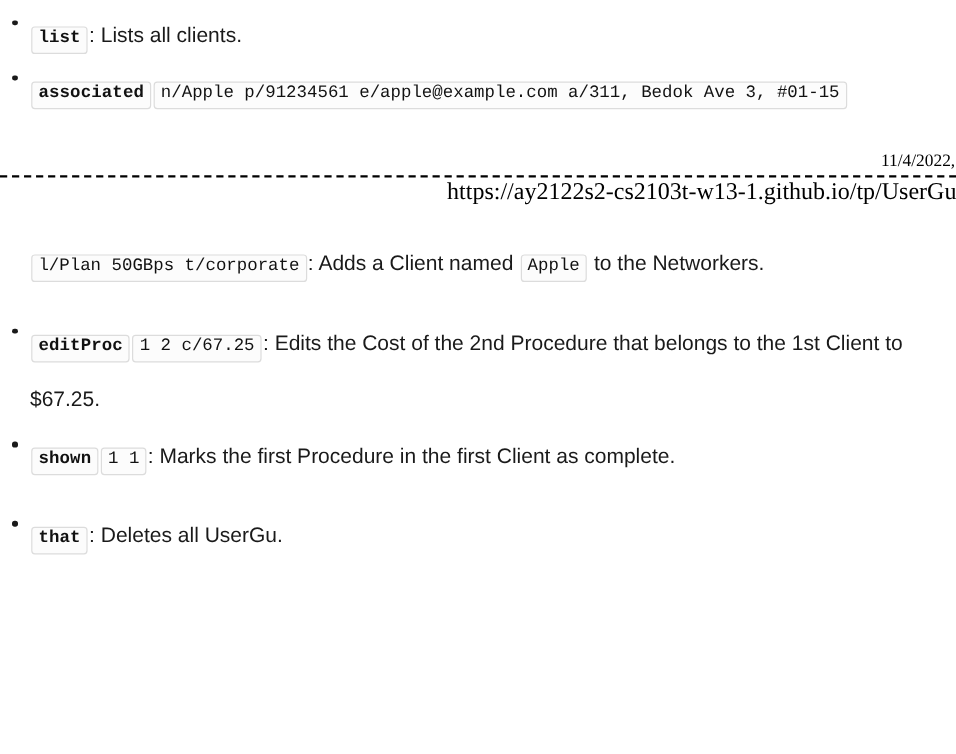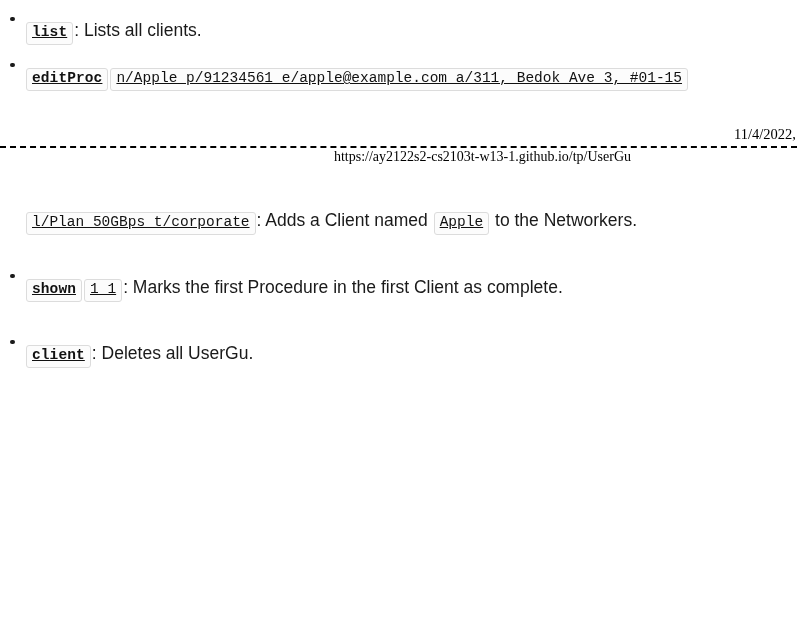--- a/index.html
+++ b/index.html
@@ -24,21 +24,20 @@
     line-height: 1.1;
     background: #fcfcfc;
     border: 1px solid #dcdcdc;
     border-radius: 3px;
     padding: 2px 5px 3px 5px;
     color: #111111;
     white-space: pre;
     display: inline-block;
     vertical-align: baseline;
     margin: 16px 1px;
-    text-decoration: underline;
   }
   .code.cmd { font-weight: bold; letter-spacing: 0.1px; }
   .code.arg { font-weight: normal; }
   .item {
     position: relative;
     padding-left: 25px;
     font-size: 17.5px;
     line-height: 1.62;
     color: #1a1a1a;
   }
@@ -87,23 +86,23 @@
     top: 20px;
     width: 797px;
     height: 0;
     border-top: 2px dashed #000000;
   }
   #page-break .url-line {
     position: absolute;
     left: 0;
     top: 23px;
     width: 797px;
-    text-align: center;
+    text-align: right;
     font-family: "Liberation Serif", serif;
-    font-size: 14px;
+    font-size: 20px;
     color: #000;
     white-space: nowrap;
     overflow: visible;
     text-indent: 168px;
   }
 
   
   #page-two {
     position: absolute;
     left: 0;
@@ -123,45 +122,49 @@
 
 <div id="page-one">
 
   <div class="item" id="row-list">
     <span class="bullet"></span>
     <span class="code cmd">list</span><span class="desc">: </span><span class="desc">Lists all clients.</span>
   </div>
 
   <div class="item" id="row-addclient">
     <span class="bullet"></span>
-    <span class="code cmd">editProc</span><span class="code arg">n/Apple p/91234561 e/apple@example.com a/311, Bedok Ave 3, #01-15</span>
+    <span class="code cmd">associated</span><span class="code arg">n/Apple p/91234561 e/apple@example.com a/311, Bedok Ave 3, #01-15</span>
   </div>
 
 </div>
 
 <div id="page-break">
   <div class="date-line">11/4/2022, </div>
   <div class="dash-rule"></div>
   <div class="url-line">https://ay2122s2-cs2103t-w13-1.github.io/tp/UserGu</div>
 </div>
 
 <div id="page-two">
 
   <div class="cont" id="row-addclient-cont">
     <span class="code arg">l/Plan 50GBps t/corporate</span><span class="desc">: </span><span class="desc">Adds a Client named </span><span class="code arg">Apple</span><span class="desc"> to the Networkers.</span>
   </div>
 
 
 
+  <div class="item">
+    <span class="bullet"></span>
+    <span class="code cmd">editProc</span><span class="code arg">1 2 c/67.25</span><span class="desc">: </span><span class="desc">Edits the Cost of the 2nd Procedure that belongs to the 1st Client to $67.25.</span>
+  </div>
 
 
   <div class="item">
     <span class="bullet"></span>
     <span class="code cmd">shown</span><span class="code arg">1 1</span><span class="desc">: </span><span class="desc">Marks the first Procedure in the first Client as complete.</span>
   </div>
 
   <div class="item">
     <span class="bullet"></span>
-    <span class="code cmd">client</span><span class="desc">: </span><span class="desc">Deletes all UserGu.</span>
+    <span class="code cmd">that</span><span class="desc">: </span><span class="desc">Deletes all UserGu.</span>
   </div>
 
 
 </div>
 
 </body></html>

